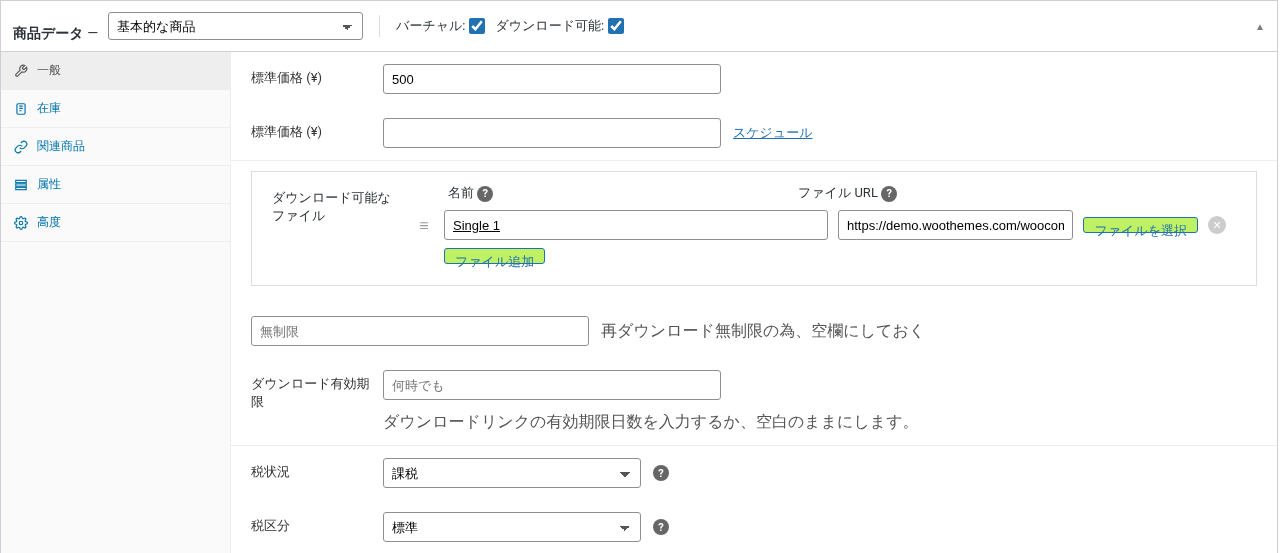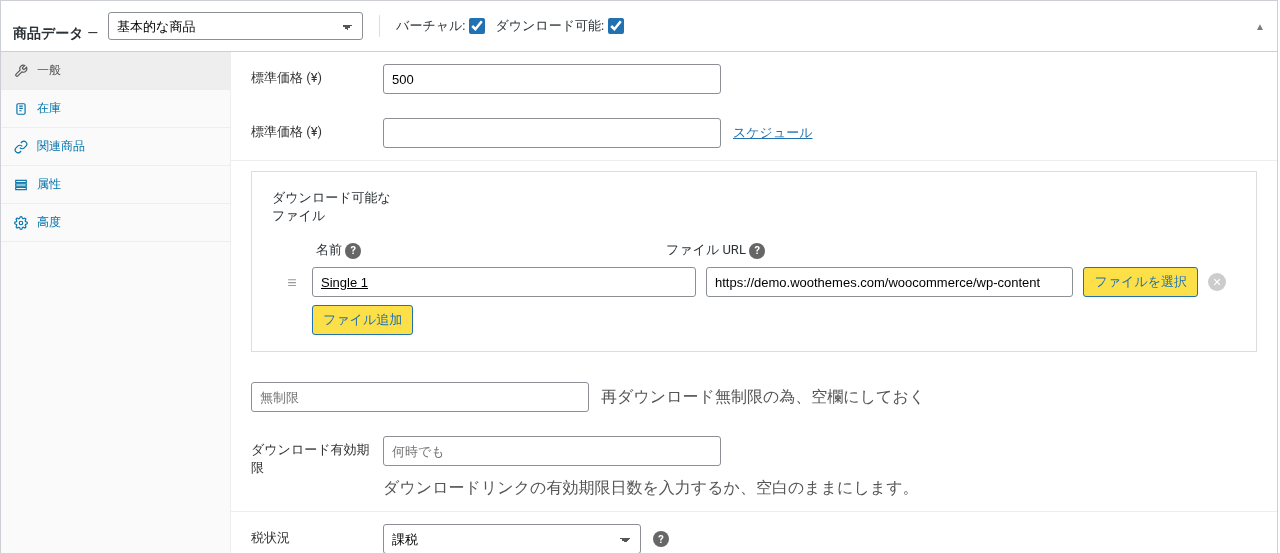--- a/index.html
+++ b/index.html
@@ -23,32 +23,32 @@
 .form-row { display: flex; align-items: flex-start; padding: 12px 20px; gap: 2px; }
 .form-row.bordered { border-bottom: 1px solid #eee; }
 .form-label { width: 130px; padding-top: 5px; font-size: 13px; color: #333; }
 .form-fields { flex: 1; display: flex; align-items: center; gap: 12px; flex-wrap: wrap; }
 input[type="text"].txt, input[type="number"].txt { border: 1px solid #8c8f94; border-radius: 3px; padding: 4px 8px; height: 30px; font-size: 13px; }
 .txt.w420 { width: 338px; }
 .link { color: #2271b1; text-decoration: underline; cursor: pointer; }
 .help-text { color: #555; font-size: 16px; }
 
 .files-box { border: 1px solid #ddd; margin: 10px 20px 18px 20px; }
-.files-head-row { display: flex; padding: 12px 20px 6px 20px; gap: 16px; flex-direction: column; }
+.files-head-row { display: flex; padding: 12px 20px 6px 20px; gap: 2px; }
 .files-head-label { width: 130px; padding-top: 5px; }
 .files-table-area { flex: 1; }
 .files-header { display: flex; padding: 0 10px 8px 10px; gap: 10px; align-items: center; }
 .fh-handle { width: 20px; }
 .fh-name { width: 340px; padding-left: 4px; }
 .fh-url { flex: 1; padding-left: 4px; }
 .fh-act { width: 110px; }
 .fh-del { width: 20px; }
 .files-row { display: flex; padding: 0 10px 8px 10px; gap: 10px; align-items: center; }
 .drag-handle { color: #999; cursor: grab; width: 20px; text-align: center; font-size: 16px; }
-.btn { border: 1px solid #2271b1; color: #2271b1; background: #fde047; padding: 4px 10px; border-radius: 3px; cursor: pointer; font-size: 13px; height: 30px; }
+.btn { border: 1px solid #2271b1; color: #2271b1; background: #bef264; padding: 4px 10px; border-radius: 3px; cursor: pointer; font-size: 13px; height: 16px; }
 .del-circle { width: 18px; height: 18px; border-radius: 50%; background: #ccc; display: inline-flex; align-items: center; justify-content: center; font-size: 11px; color: #fff; cursor: pointer; }
 .files-footer { padding: 0 10px 10px 40px; }
 .help-icon { width: 16px; height: 16px; border-radius: 50%; background: #ccc; color: #fff; display: inline-flex; align-items: center; justify-content: center; font-size: 11px; font-weight: bold; cursor: help; }
 .help-icon.dark { background: #666; }
 
 select.sel { border: 1px solid #8c8f94; border-radius: 3px; padding: 4px 24px 4px 8px; height: 30px; width: 258px; appearance: none; background: #fff; background-image: linear-gradient(45deg, transparent 50%, #555 50%), linear-gradient(135deg, #555 50%, transparent 50%); background-position: calc(100% - 15px) 13px, calc(100% - 10px) 13px; background-size: 5px 5px, 5px 5px; background-repeat: no-repeat; font-size: 13px; }
 </style>
 </head>
 <body>
 

